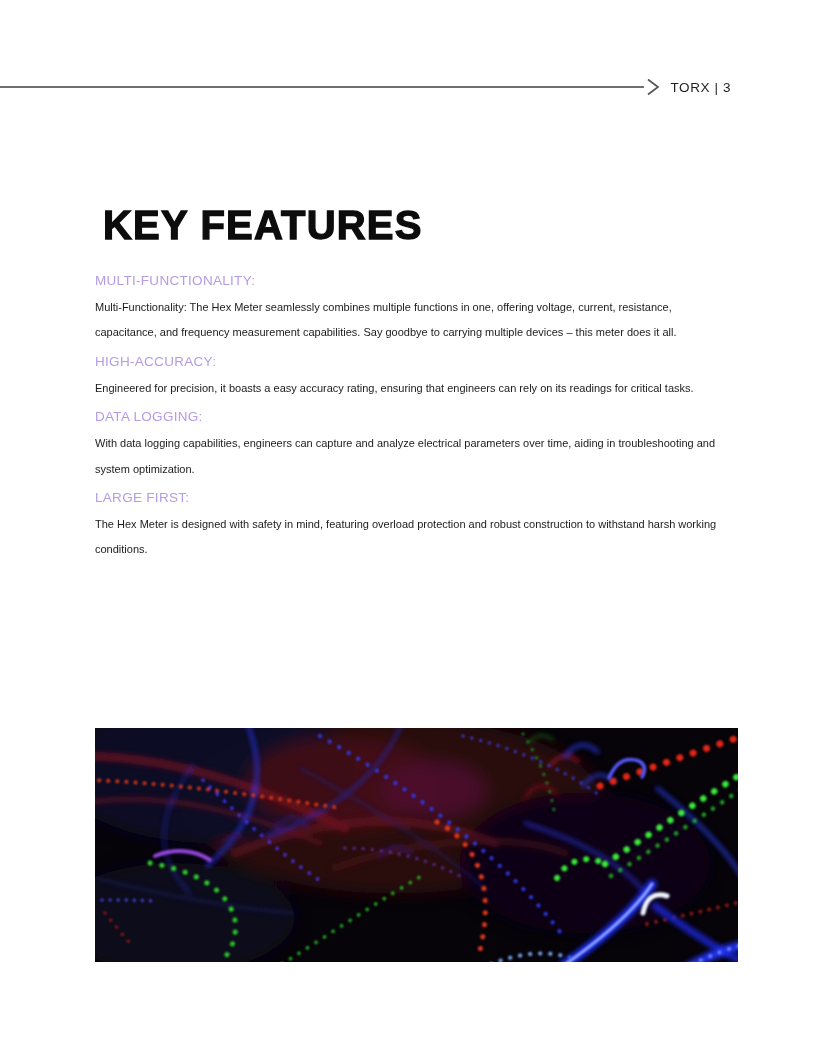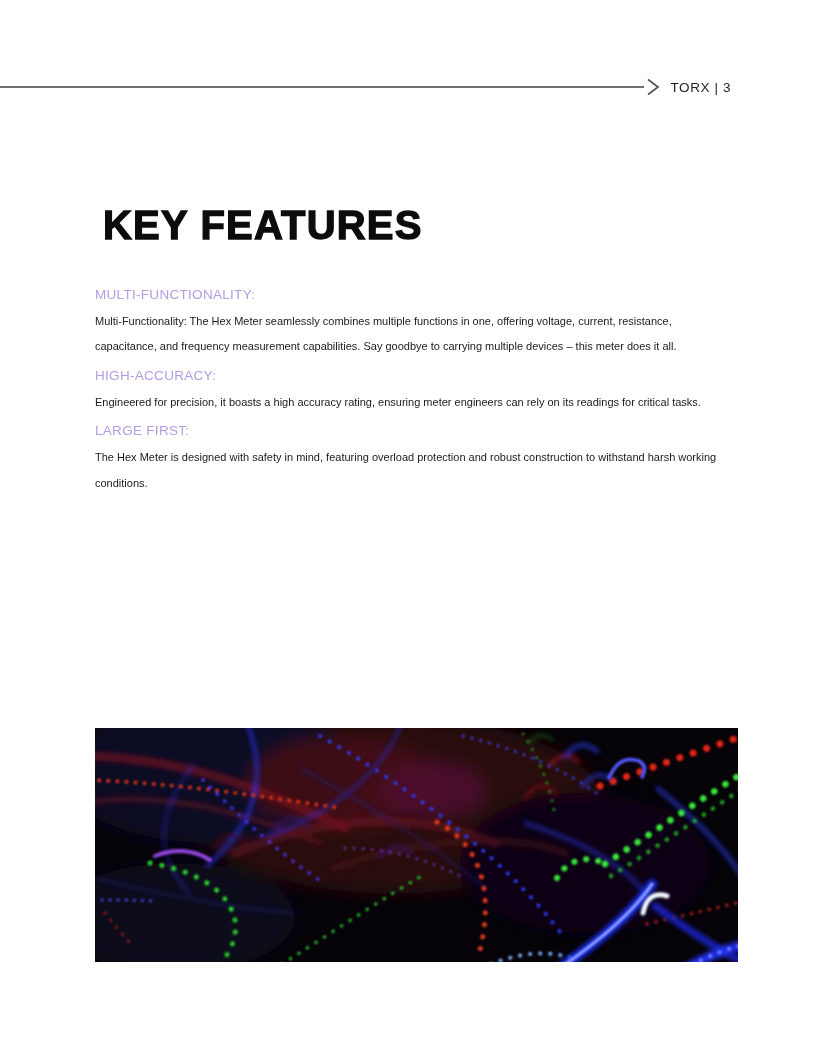--- a/index.html
+++ b/index.html
@@ -28,21 +28,21 @@
   }
 
   
   .content{position:absolute;left:95px;top:196px;width:624px;}
   .page-title{
     margin:8px;font-size:40px;line-height:42px;font-weight:700;
     letter-spacing:1.2px;color:#0c0c0c;
     -webkit-text-stroke:1.3px #0c0c0c;
   }
   .section{margin-top:8px;}
-  .section.first{margin-top:41px;}
+  .section.first{margin-top:27px;}
   .sec-heading{
     margin:0;font-size:13.5px;line-height:16px;font-weight:400;
     color:var(--accent);letter-spacing:0.3px;
   }
   .sec-body{
     margin:6px 0 0;font-size:11px;line-height:25.4px;
     color:var(--text);font-weight:400;
   }
 
   
@@ -65,24 +65,28 @@
   <div class="content">
     <h1 class="page-title">KEY FEATURES</h1>
 
     <div class="section first">
       <h2 class="sec-heading">MULTI-FUNCTIONALITY:</h2>
       <p class="sec-body">Multi-Functionality: The Hex Meter seamlessly combines multiple functions in one, offering voltage, current, resistance, capacitance, and frequency measurement capabilities. Say goodbye to carrying multiple devices – this meter does it all.</p>
     </div>
 
     <div class="section">
       <h2 class="sec-heading">HIGH-ACCURACY:</h2>
-      <p class="sec-body">Engineered for precision, it boasts a high accuracy rating, ensuring meter engineers can rely on its readings for critical tasks.</p>
+      <p class="sec-body">Engineered for precision, it boasts a easy accuracy rating, ensuring that engineers can rely on its readings for critical tasks.</p>
     </div>
 
 
+    <div class="section">
+      <h2 class="sec-heading">DATA LOGGING:</h2>
+      <p class="sec-body">With data logging capabilities, engineers can capture and analyze electrical parameters over time, aiding in troubleshooting and system optimization.</p>
+    </div>
 
     <div class="section">
       <h2 class="sec-heading">LARGE FIRST:</h2>
       <p class="sec-body">The Hex Meter is designed with safety in mind, featuring overload protection and robust construction to withstand harsh working conditions.</p>
     </div>
   </div>
 
   <figure class="photo">
     <svg viewBox="0 0 643 234" aria-hidden="true">
       <defs>

